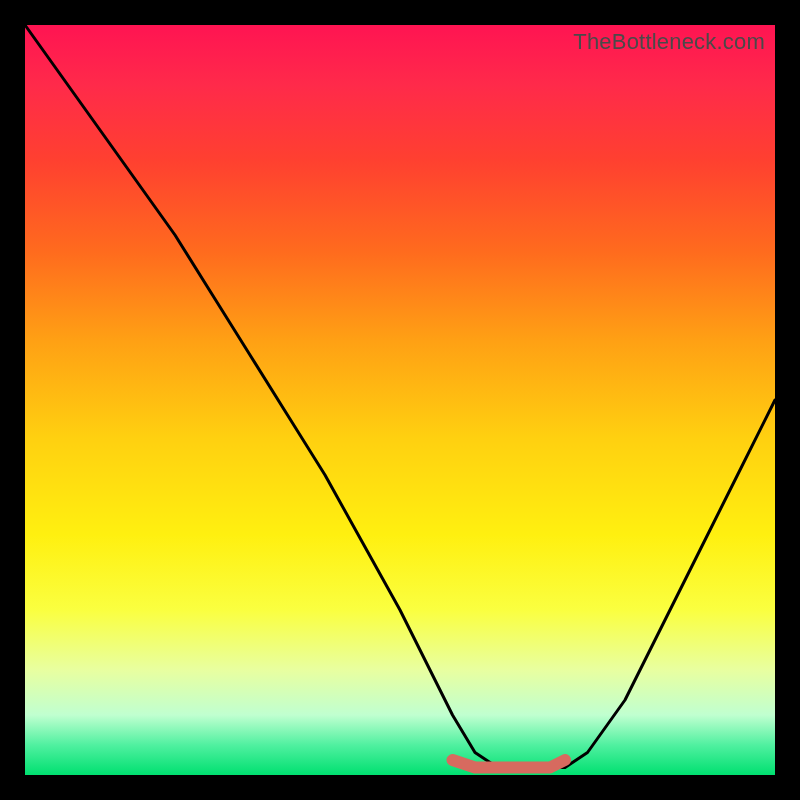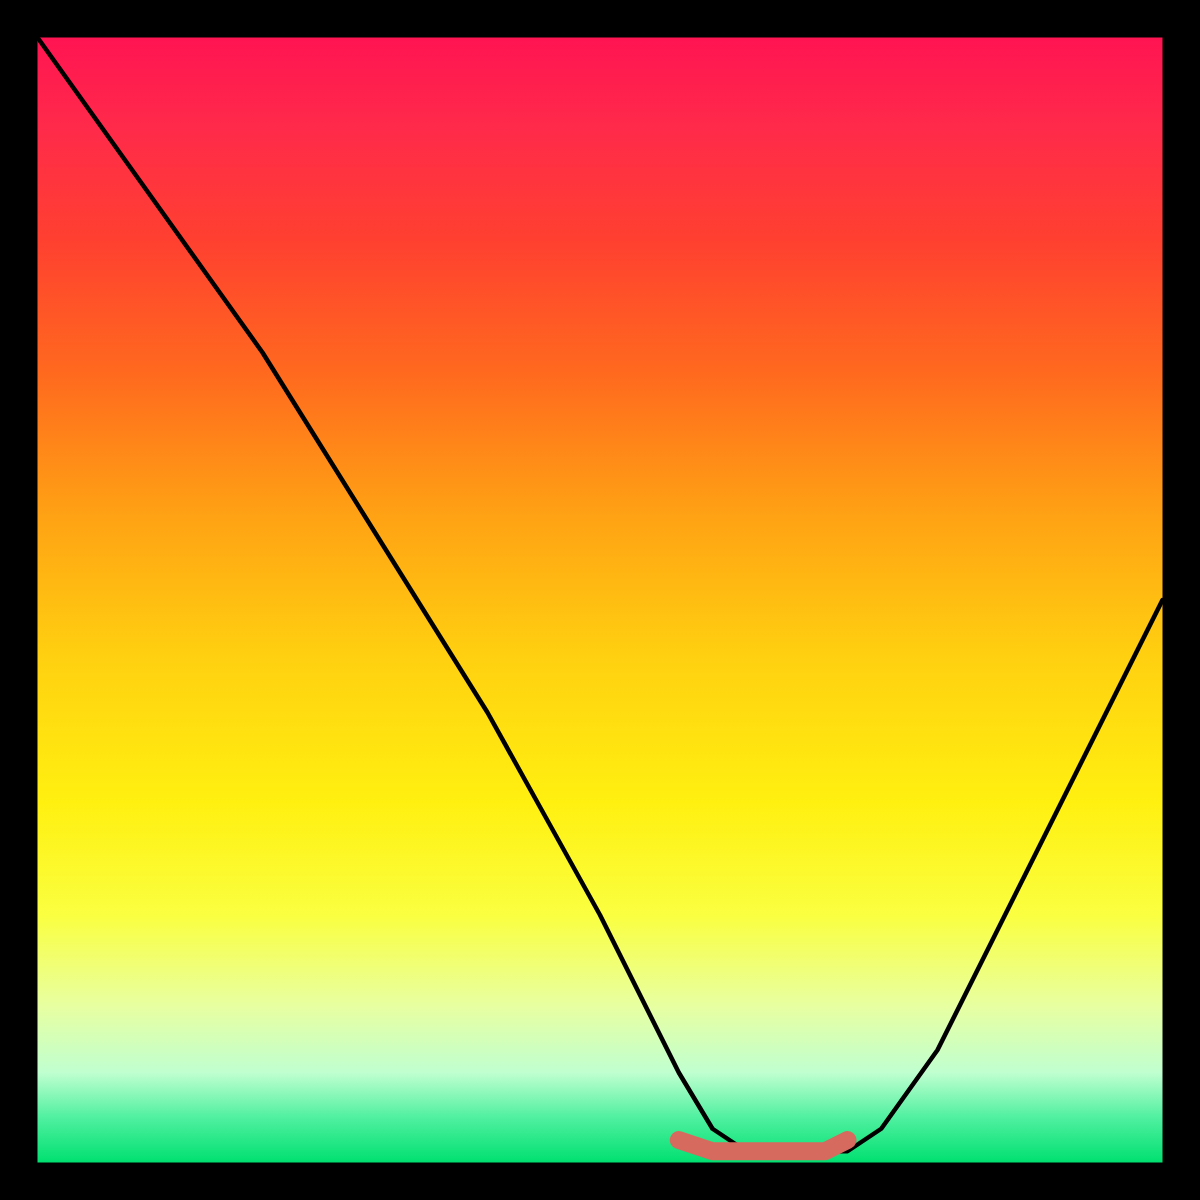--- a/index.html
+++ b/index.html
@@ -56,20 +56,21 @@
     overflow: visible;
   }
 </style>
 </head>
 <body>
 
 <div class="frame">
 
   <div class="plot-area">
 
+    <div class="watermark">TheBottleneck.com</div>
 
     <svg class="overlay" viewBox="0 0 750 750" preserveAspectRatio="none">
       <path fill="none" stroke-width="3" stroke-linecap="round" stroke-linejoin="round" d="M0.0 0.0 L37.5 52.5 L75.0 105.0 L112.5 157.5 L150.0 210.0 L187.5 270.0 L225.0 330.0 L262.5 390.0 L300.0 450.0 L337.5 517.5 L375.0 585.0 L412.5 660.0 L427.5 690.0 L450.0 727.5 L472.5 742.5 L495.0 742.5 L525.0 742.5 L540.0 742.5 L562.5 727.5 L600.0 675.0 L637.5 600.0 L675.0 525.0 L712.5 450.0 L750.0 375.0" stroke="#000000"></path>
       <path fill="none" stroke-width="12" stroke-linecap="round" stroke-linejoin="round" d="M427.5 735.0 L450.0 742.5 L472.5 742.5 L495.0 742.5 L525.0 742.5 L540.0 735.0" stroke="#d76a5f"></path>
     </svg>
 
   </div>
 </div>
 
 </body></html>

